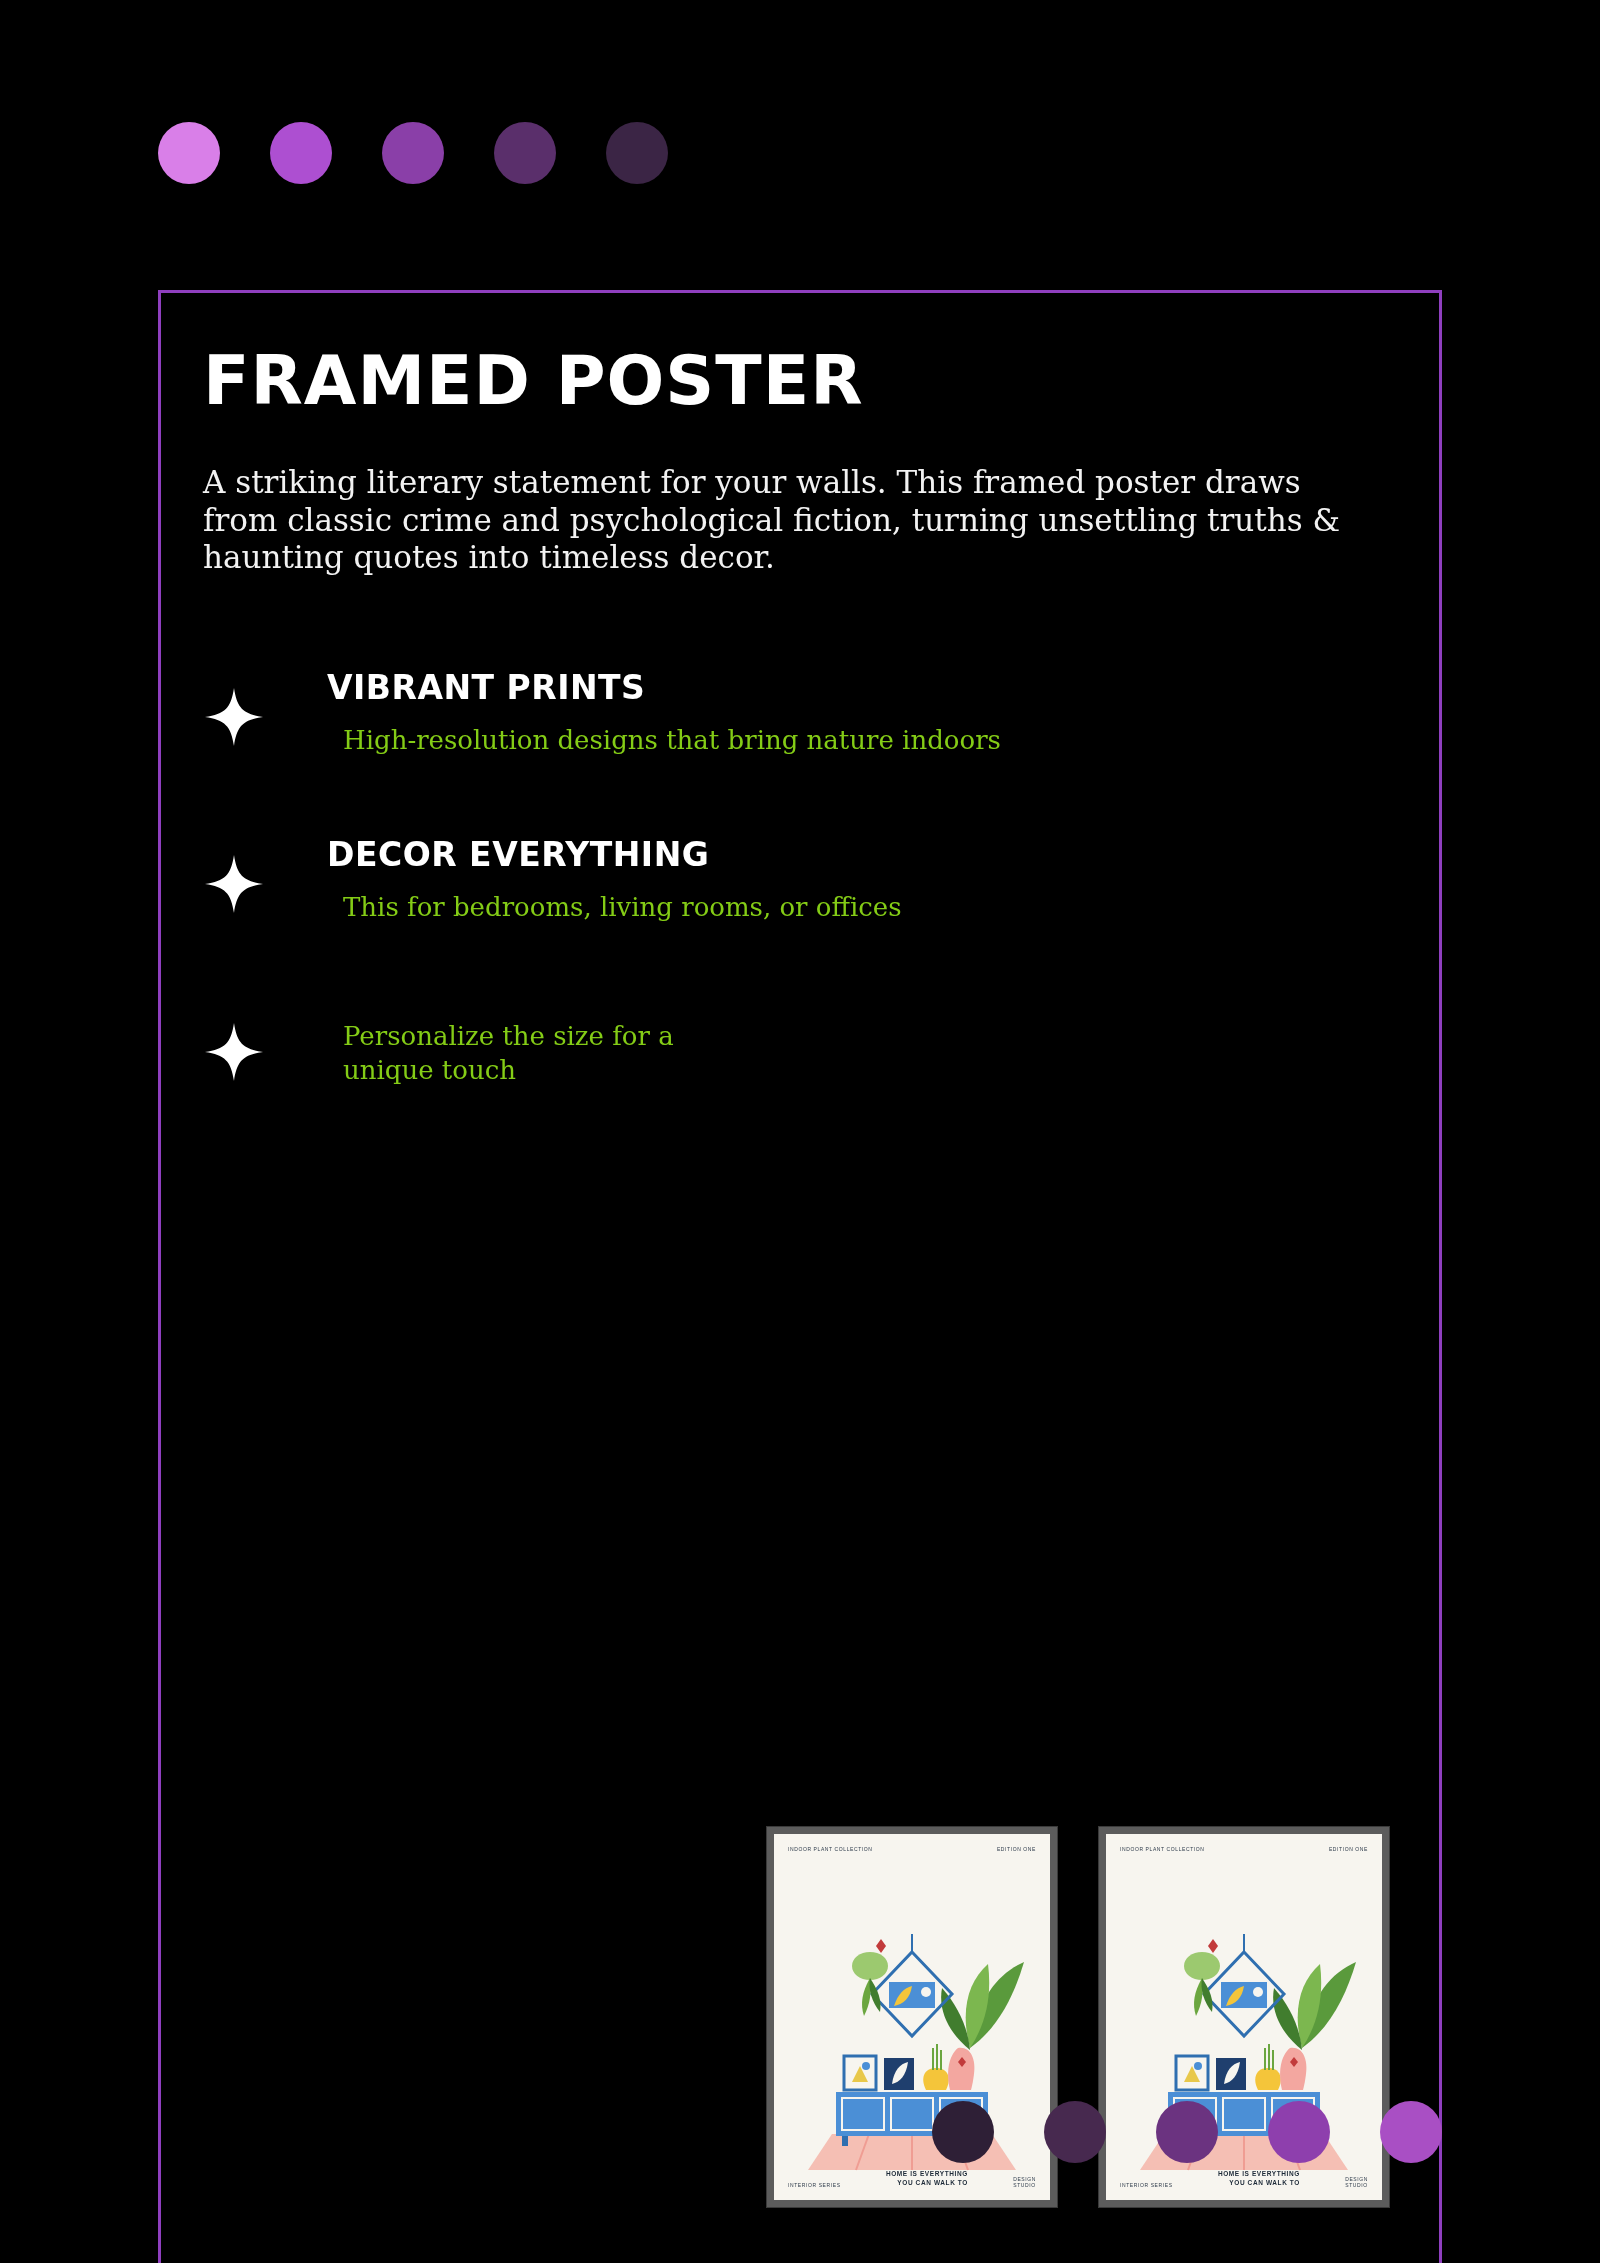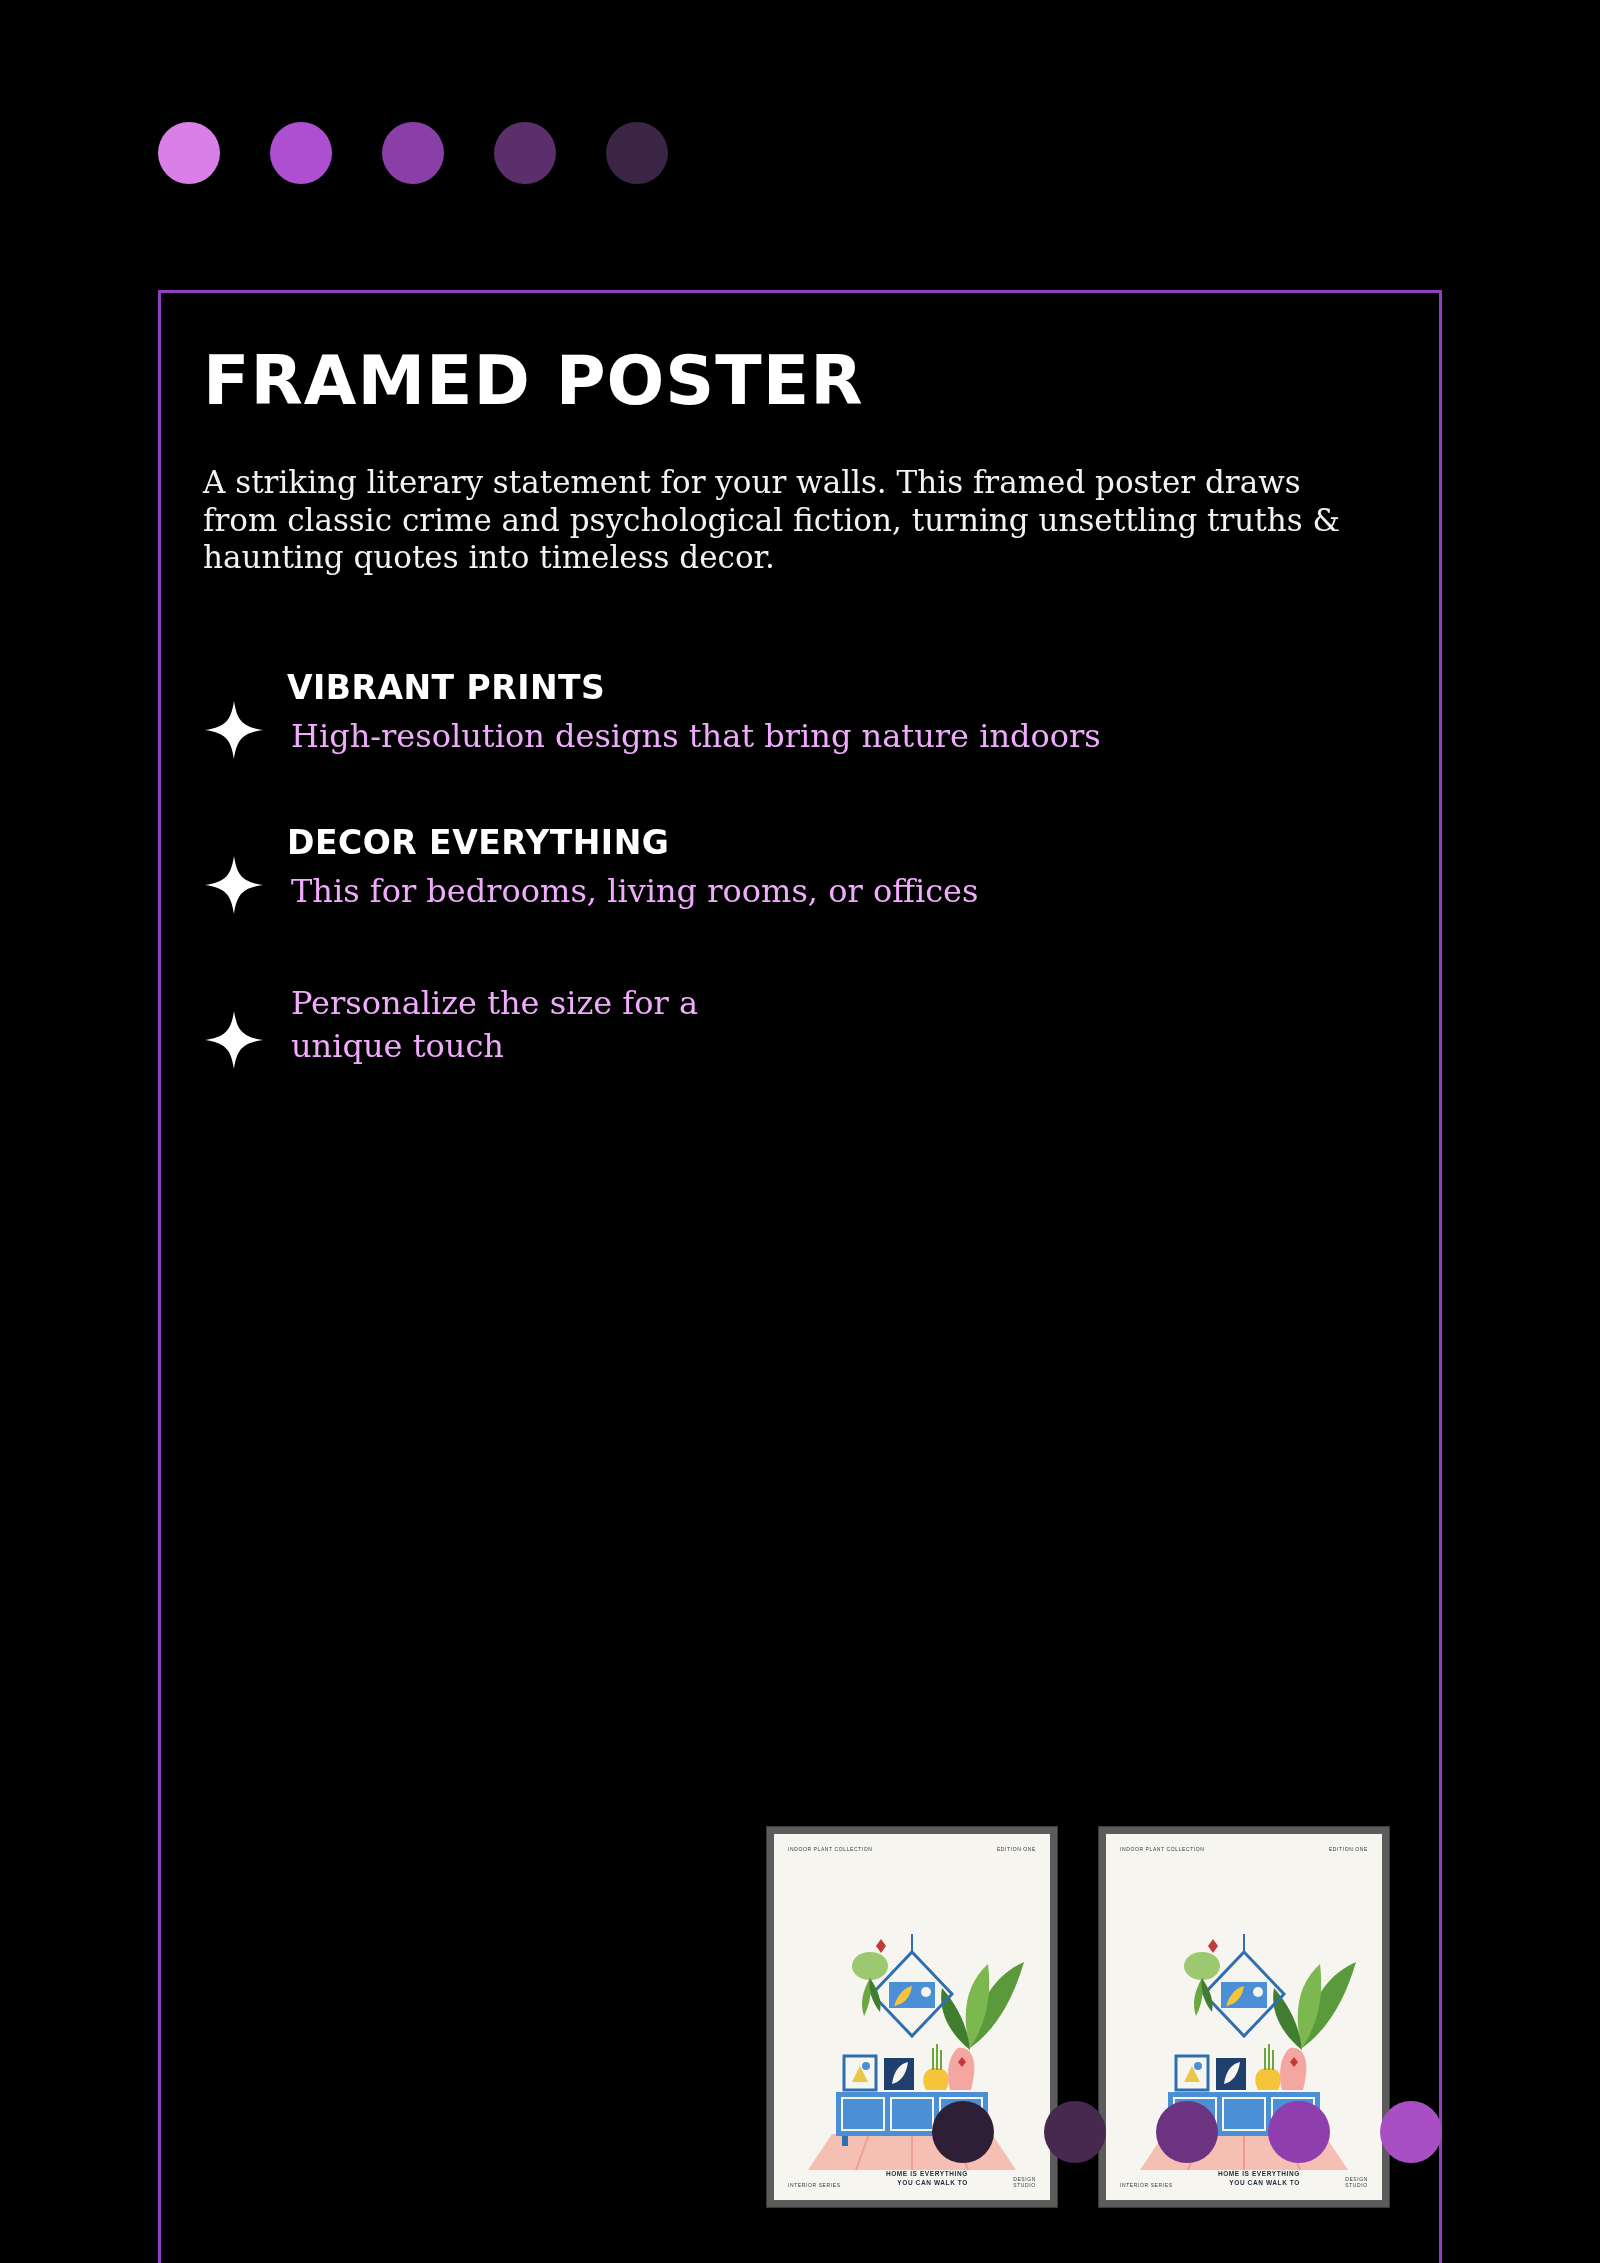--- a/index.html
+++ b/index.html
@@ -78,23 +78,24 @@
     font-weight: normal;
   }
 
   
   .features {
     margin-top: 92px;
     position: relative;
   }
   .feature {
     display: flex;
-    align-items: flex-end;
+    align-items: flex-start;
     margin-bottom: 62px;
     position: relative;
+    gap: 40px;
   }
   .spark {
     flex: none;
     width: 62px;
     height: 62px;
     margin-right: 22px;
     margin-top: 18px;
     position: relative;
   }
   .spark svg { display: block; }
@@ -102,24 +103,24 @@
   .feature-title {
     font-family: "DejaVu Sans", sans-serif;
     font-weight: bold;
     font-size: 33px;
     letter-spacing: 0.5px;
     color: #ffffff;
     margin: 0 0 8px 0;
   }
   .feature-desc {
     font-family: "DejaVu Serif", serif;
-    font-size: 32px;
+    font-size: 26px;
     line-height: 1.32;
-    color: #f0abfc;
-    margin: 4px;
+    color: #84cc16;
+    margin: 16px;
     max-width: 420px;
   }
   .feature-desc.wide { max-width: 980px; }
 
   
   .thumbs {
     position: absolute;
     right: 8px;
     bottom: 58px;
     display: flex;

